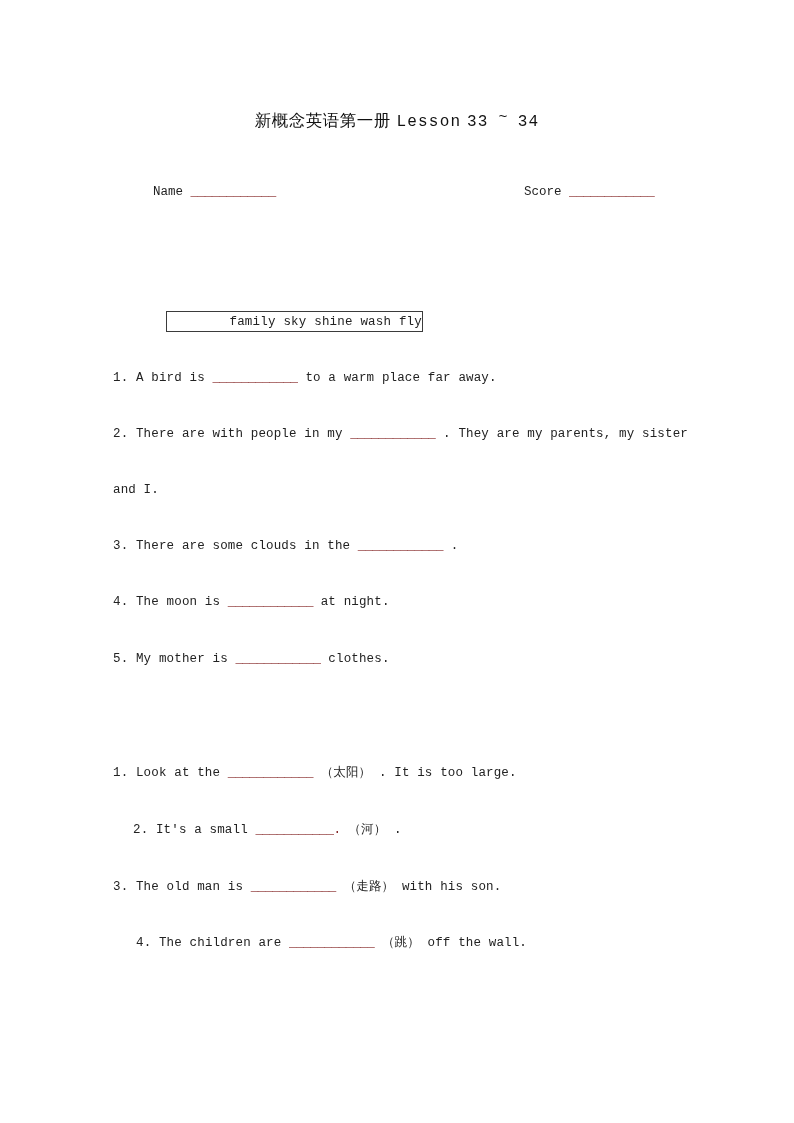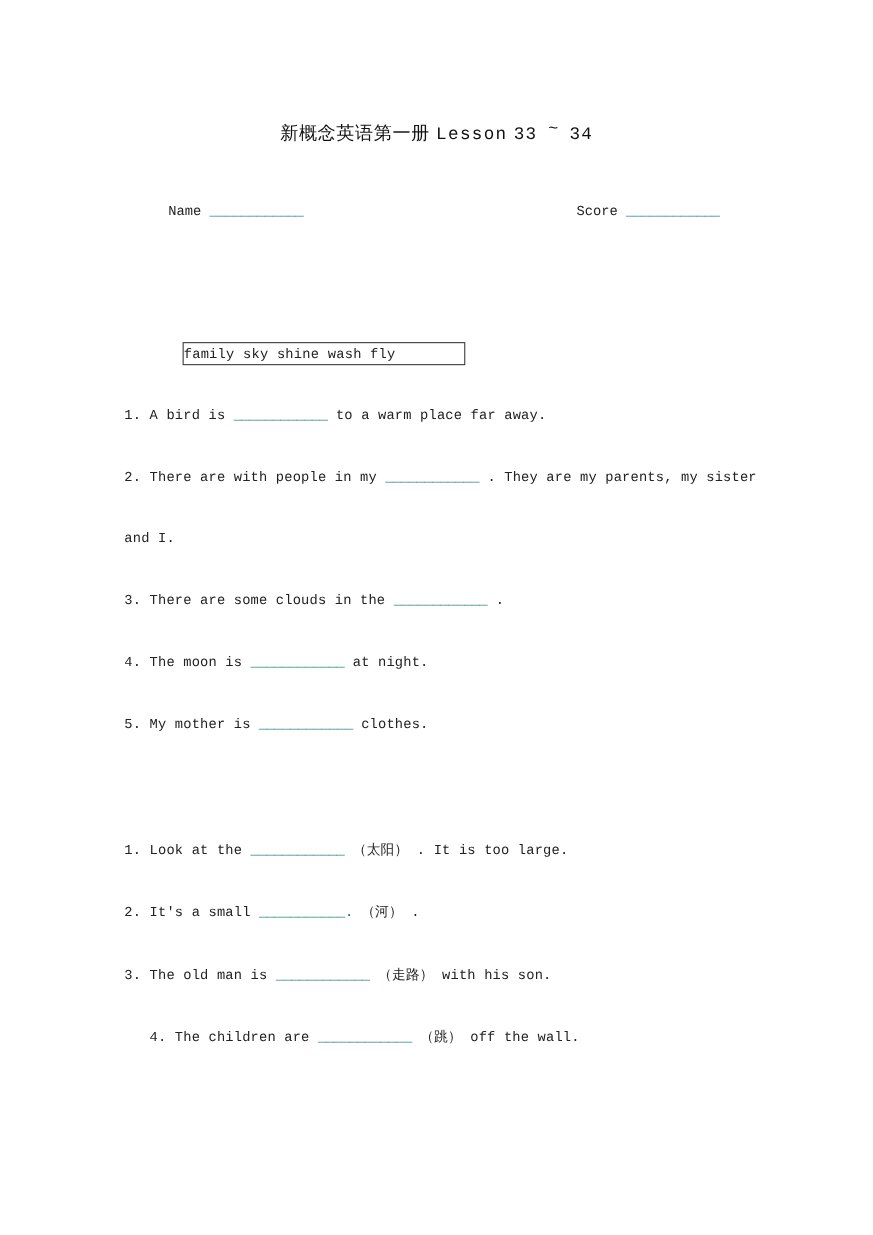--- a/index.html
+++ b/index.html
@@ -67,21 +67,21 @@
     top: 0;
     white-space: nowrap;
   }
   .meta-score {
     position: absolute;
     left: 524px;
     top: 0;
     white-space: nowrap;
   }
   .blank {
-    color: #0f766e;
+    color: #7f1d1d;
     letter-spacing: -0.4px;
   }
 
   
   .section-heading {
     position: absolute;
     left: 113px;
     font-family: "DejaVu Serif", "Liberation Serif", serif;
     font-weight: bold;
     font-size: 14.5px;
@@ -96,21 +96,21 @@
   .word-box {
     position: absolute;
     left: 166px;
     top: 311px;
     width: 257px;
     height: 21px;
     border: 1px solid #3b3b3b;
     box-sizing: border-box;
     display: flex;
     align-items: center;
-    justify-content: flex-start;
+    justify-content: flex-end;
     background: #fff;
   }
   .word-box-text {
     font-family: "Liberation Mono", "DejaVu Sans Mono", monospace;
     font-size: 12.5px;
     color: #222;
     letter-spacing: 0.2px;
     white-space: nowrap;
   }
 
@@ -132,21 +132,21 @@
   
   .s1q1 { top: 371px; text-align: center; }
   .s1q2 { top: 427px; }
   .s1q2b { top: 483px; }
   .s1q3 { top: 539px; }
   .s1q4 { top: 595px; }
   .s1q5 { top: 652px; }
 
   
   .s2q1 { top: 764px; }
-  .s2q2 { top: 821px; }
+  .s2q2 { top: 821px; margin-left: 20px; }
   .s2q3 { top: 878px; }
   .s2q4 { top: 934px; margin-left: 23px; }
   .s2q5 { top: 991px; }
 </style>
 </head>
 <body>
 
 <div class="page">
 
   <div class="doc-title">

